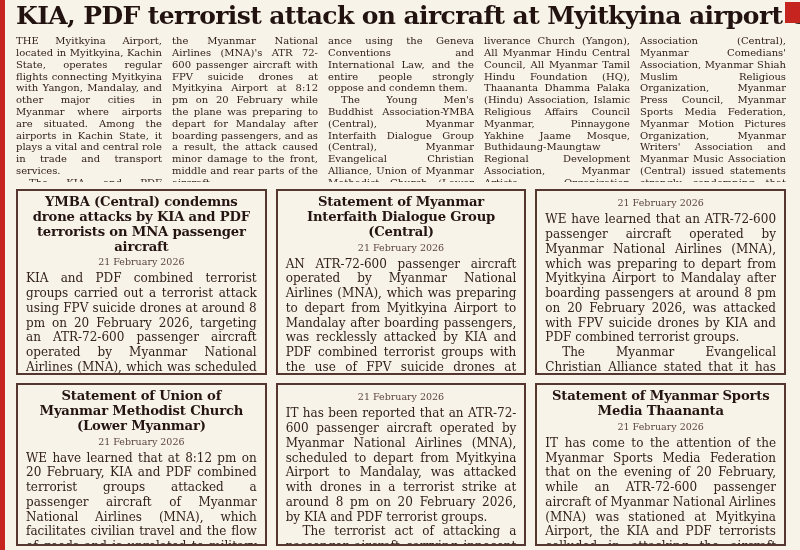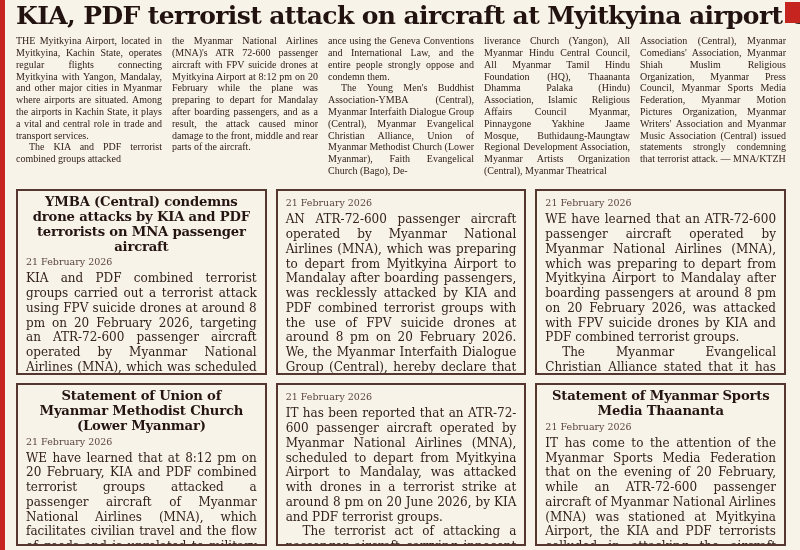--- a/index.html
+++ b/index.html
@@ -17,36 +17,36 @@
   .headline {
     margin: 0 14px 0 2px;
     font-size: 25px; font-weight: bold; color: #221311;
     letter-spacing: -0.6px; line-height: 1.05;
     text-align: center; padding: 1px 0 3px 0;
     white-space: nowrap;
   }
 
   .article { display: flex; gap: 10px; height: 147px; overflow: hidden; margin: 3px 2px 7px 2px; }
   .article .col { flex: 1 1 0; font-size: 10px; line-height: 1.18; text-align: justify; color: #32211e; }
-  .article .col p { margin: 0; font-family: Liberation Serif, serif; }
+  .article .col p { margin: 0; }
   .article .col p.indent { text-indent: 1.3em; }
 
   .stmt-row { display: flex; gap: 9px; margin: 0 2px 8px 2px; }
   .stmt-row.r1 .stmt { height: 186px; }
   .stmt-row.r2 .stmt { height: 163px; }
   .stmt {
     flex: 1 1 0; box-sizing: border-box;
     border: 2px solid #553730; background: #f8f3e9;
     padding: 4px 8px 4px 8px; overflow: hidden;
   }
   .stmt-title {
     margin: 0 0 2px 0; font-size: 13.2px; font-weight: bold; color: #241412;
     line-height: 1.12; text-align: center; letter-spacing: -0.2px;
   }
-  .stmt-date { text-align: left; font-size: 9.5px; color: #5a4540; margin: 2px 0 4px 0; }
+  .stmt-date { text-align: center; font-size: 9.5px; color: #5a4540; margin: 2px 0 4px 0; }
   .stmt-body { margin: 0; font-size: 12px; line-height: 1.23; text-align: justify; }
   .stmt-body.indent { text-indent: 1.4em; }
 </style>
 </head>
 <body>
 
 <div class="page">
   <div class="accent-left"></div>
   <div class="accent-tr"></div>
 
@@ -75,20 +75,21 @@
 
   <div class="stmt-row r1">
     <section class="stmt">
       <h2 class="stmt-title">YMBA (Central) condemns drone attacks by KIA and PDF terrorists on MNA passenger aircraft</h2>
       <div class="stmt-date">21 February 2026</div>
       <p class="stmt-body">KIA and PDF combined terrorist groups carried out a terrorist attack using FPV suicide drones at around 8 pm on 20 February 2026, targeting an ATR-72-600 passenger aircraft operated by Myanmar National Airlines (MNA), which was scheduled to depart from Myitkyina Airport to Mandalay. As the aircraft sustained damage in the incident, the Young Men's Buddhist Association (YMBA) hereby strongly condemns and denounces the terrorist attacks.</p>
 
     </section>
 
     <section class="stmt">
+      <h2 class="stmt-title">Statement of Myanmar Interfaith Dialogue Group (Central)</h2>
       <div class="stmt-date">21 February 2026</div>
       <p class="stmt-body">AN ATR-72-600 passenger aircraft operated by Myanmar National Airlines (MNA), which was preparing to depart from Myitkyina Airport to Mandalay after boarding passengers, was recklessly attacked by KIA and PDF combined terrorist groups with the use of FPV suicide drones at around 8 pm on 20 February 2026. We, the Myanmar Interfaith Dialogue Group (Central), hereby declare that we absolutely do not accept this act and strongly condemn and denounce it.</p>
 
     </section>
 
     <section class="stmt">
       <div class="stmt-date">21 February 2026</div>
       <p class="stmt-body">WE have learned that an ATR-72-600 passenger aircraft operated by Myanmar National Airlines (MNA), which was preparing to depart from Myitkyina Airport to Mandalay after boarding passengers at around 8 pm on 20 February 2026, was attacked with FPV suicide drones by KIA and PDF combined terrorist groups.</p>
       <p class="stmt-body indent">The Myanmar Evangelical Christian Alliance stated that it has absolutely rejected and strongly condemned the attack on the MNA's ATR-72-600 passenger aircraft, which greatly contributes to civilian travel and the flow of goods, and is unrelated to military operations.</p>
 
@@ -99,21 +100,21 @@
     <section class="stmt">
       <h2 class="stmt-title">Statement of Union of Myanmar Methodist Church (Lower Myanmar)</h2>
       <div class="stmt-date">21 February 2026</div>
       <p class="stmt-body">WE have learned that at 8:12 pm on 20 February, KIA and PDF combined terrorist groups attacked a passenger aircraft of Myanmar National Airlines (MNA), which facilitates civilian travel and the flow of goods and is unrelated to military operations, with the use of FPV suicide drones.</p>
       <p class="stmt-body indent">The act of KIA and PDF combined terrorist groups, who maliciously committed this violent attack, is utterly unacceptable and strongly condemned by the public across the country. We, the Union of Myanmar Methodist Church (Lower Myanmar), also declare that we absolutely do not accept this act and strongly denounce it.</p>
 
     </section>
 
     <section class="stmt">
       <div class="stmt-date">21 February 2026</div>
-      <p class="stmt-body">IT has been reported that an ATR-72-600 passenger aircraft operated by Myanmar National Airlines (MNA), scheduled to depart from Myitkyina Airport to Mandalay, was attacked with drones in a terrorist strike at around 8 pm on 20 June 2026, by KIA and PDF terrorist groups.</p>
+      <p class="stmt-body">IT has been reported that an ATR-72-600 passenger aircraft operated by Myanmar National Airlines (MNA), scheduled to depart from Myitkyina Airport to Mandalay, was attacked with drones in a terrorist strike at around 8 pm on 20 February 2026, by KIA and PDF terrorist groups.</p>
       <p class="stmt-body indent">The terrorist act of attacking a passenger aircraft carrying innocent civilians is completely unacceptable. Thus, the Faith Evangelical Church (Bago) hereby declares that it absolutely does not accept this act and strongly condemns it.</p>
 
     </section>
 
     <section class="stmt">
       <h2 class="stmt-title">Statement of Myanmar Sports Media Thaananta</h2>
       <div class="stmt-date">21 February 2026</div>
       <p class="stmt-body">IT has come to the attention of the Myanmar Sports Media Federation that on the evening of 20 February, while an ATR-72-600 passenger aircraft of Myanmar National Airlines (MNA) was stationed at Myitkyina Airport, the KIA and PDF terrorists colluded in attacking the aircraft using drones. The airline provides significant support for civilian travel and the transport of goods.</p>
       <p class="stmt-body indent">The Myanmar Sports Media Federation completely rejects and strongly condemns the actions of the KIA and so called PDF terrorist collaborating groups for deliberately targeting a civilian airline with no military affiliation.</p>
     </section>

